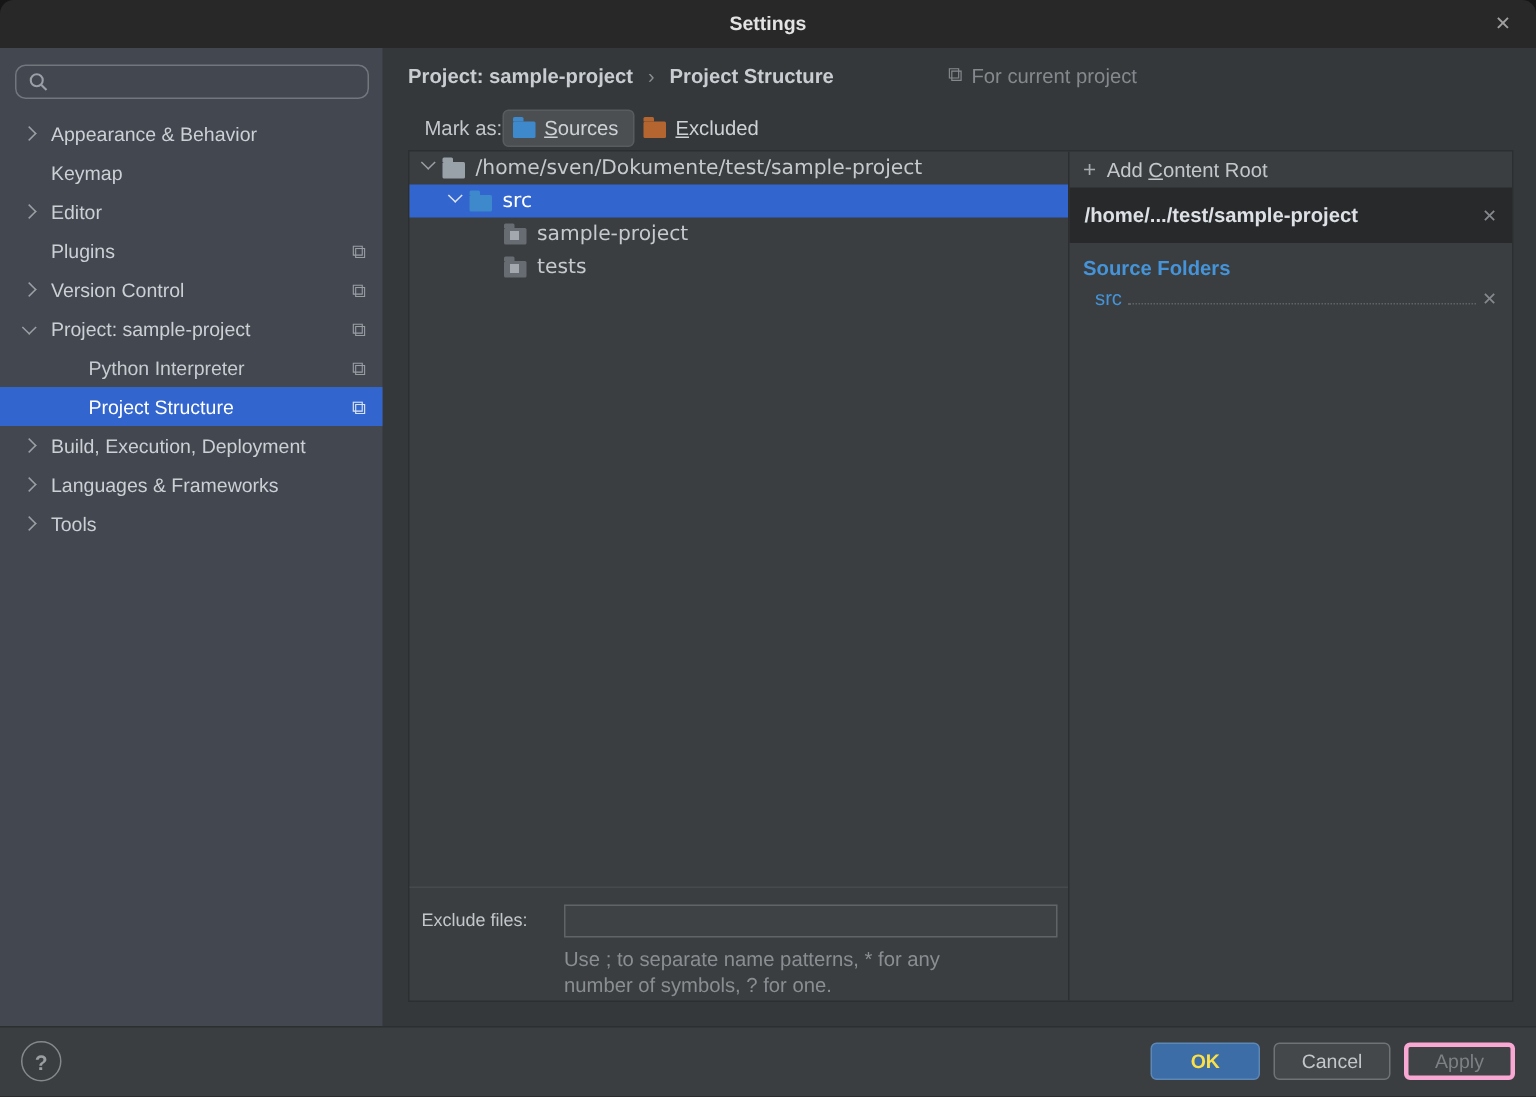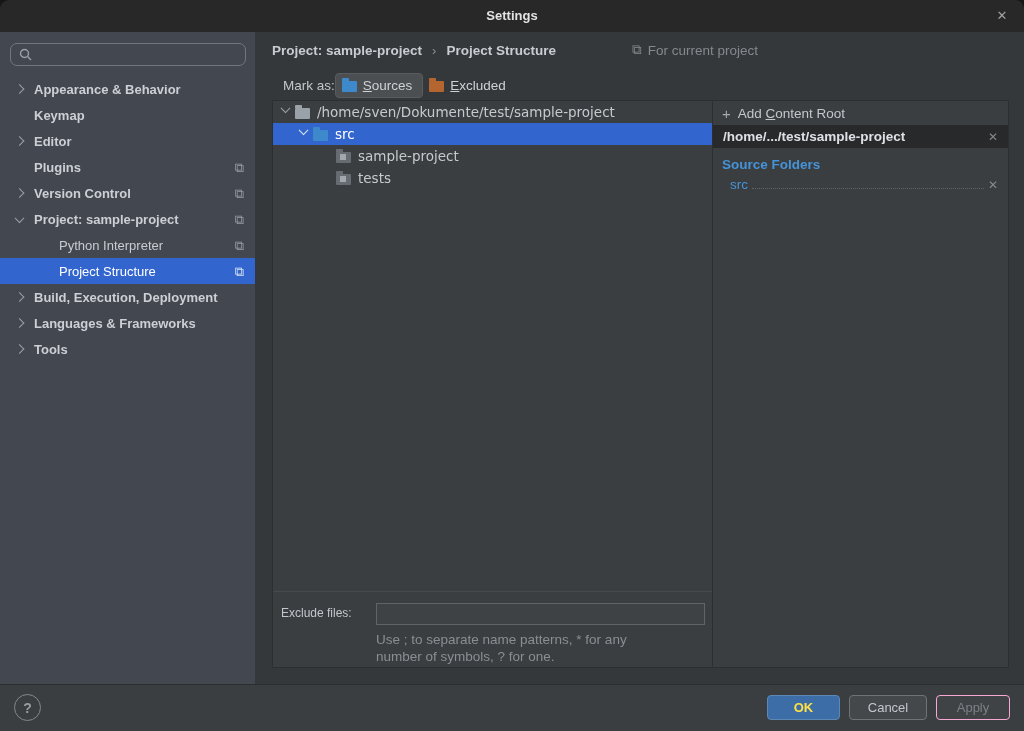--- a/index.html
+++ b/index.html
@@ -25,21 +25,21 @@
   .app{position:absolute;left:0;top:32px;right:0;bottom:0;background:var(--outer_bg)}
   
   .sidebar{position:absolute;left:0;top:0;width:255px;bottom:47px;background:var(--sidebar_bg)}
   .search-box{position:absolute;left:10px;top:11px;width:236px;height:23px;
     border:1px solid #72767d;border-radius:7px;display:flex;align-items:center;padding:0 6px}
   .search-box svg{flex:0 0 auto;margin:0 4px 0 2px}
   .search-box input{flex:1;background:transparent;border:none;outline:none;color:#d0d3d7;font-size:13px;min-width:0}
   .nav{position:absolute;top:44px;left:0;right:0}
   .side-item{position:relative;height:26px;display:flex;align-items:center;
     padding-left:34px;color:#c8ccd1;cursor:pointer}
-  .side-item.bold .lbl{font-weight:700;color:#ccd0d5}
+  .side-item.bold .lbl{font-weight:400;color:#ccd0d5}
   .side-item.child{padding-left:59px}
   .side-item.selected{background:var(--selection_blue)}
   .side-item.selected .lbl{color:#fff;font-weight:400}
   .chev{position:absolute;left:16px;top:50%;width:7px;height:7px;
     border-right:1.5px solid #9ba0a5;border-bottom:1.5px solid #9ba0a5}
   .chev.right{transform:translateY(-50%) rotate(-45deg)}
   .chev.down{transform:translateY(-60%) rotate(45deg)}
   .picon{position:absolute;right:11px;color:#989da2;font-size:13px;line-height:1}
   .side-item.selected .picon{color:#d8e2f2}
   
@@ -73,38 +73,38 @@
   .exclude{position:absolute;left:0;right:0;top:490px;border-top:1px solid #474a4d;padding-top:11px}
   .exclude-label{position:absolute;left:8px;top:14px;color:#c3c7cb;font-size:12px}
   .exclude-input{position:absolute;left:103px;top:11px;width:329px;height:22px;
     background:#3f4244;border:1px solid #616467;color:#d0d3d7;padding:0 6px;font-size:13px;outline:none}
   .hint{position:absolute;left:103px;color:#8a8e92;font-size:13.5px;white-space:nowrap}
   .hint.l1{top:40px}.hint.l2{top:57px}
   
   .roots-panel{position:relative;flex:1}
   .add-row{height:24px;display:flex;align-items:center;padding-left:9px;gap:7px;color:#c3c7cb;font-size:13.5px;cursor:pointer}
   .plus{color:#a6abb0;font-size:15px;line-height:1}
-  .root-row{height:23px;background:var(--root_row_bg);display:flex;align-items:center;
+  .root-row{height:37px;background:var(--root_row_bg);display:flex;align-items:center;
     padding:0 10px;font-weight:700;font-size:13.5px;color:var(--text_bright);cursor:pointer;white-space:nowrap}
   .xicon{margin-left:auto;color:#85898d;font-size:12px;cursor:pointer}
   .sf-header{margin:9px 0 0 9px;font-weight:700;font-size:13.5px;color:var(--link_blue)}
   .sf-row{display:flex;align-items:baseline;margin:4px 10px 0 17px;font-size:13.5px;color:var(--link_blue);cursor:pointer}
   .leader{flex:1;border-bottom:1px dotted #5f6367;margin:0 4px;height:13px}
   
   .footer{position:absolute;left:0;right:0;bottom:0;height:47px;background:var(--footer_bg);
     border-top:1px solid var(--border_col)}
   .help-btn{position:absolute;left:14px;top:9px;width:27px;height:27px;border:1px solid #84898d;
     border-radius:50%;color:#9a9ea2;font-size:14px;font-weight:700;display:flex;align-items:center;
     justify-content:center;cursor:pointer}
   .btns{position:absolute;right:14px;top:10px;display:flex;gap:9px}
   .btn{height:25px;border-radius:4px;font-size:13px;padding:0 14px;cursor:pointer;
     font-family:"Liberation Sans","DejaVu Sans",sans-serif}
   .btn.ok{min-width:73px;background:var(--ok_blue);border:1px solid var(--ok_border);color:#fde047;font-weight:700}
   .btn.cancel{min-width:78px;background:#45484b;border:1px solid #707376;color:#c3c7cb}
-  .btn.apply{min-width:74px;background:#404345;border:1px solid #f9a8d4;color:#7d8084}
+  .btn.apply{min-width:74px;background:#404345;border:3px solid #f9a8d4;color:#7d8084}
 </style>
 </head>
 <body>
 
 <div class="window">
 
   <div class="titlebar">
     <span class="title">Settings</span>
     <span class="close-btn">✕</span>
   </div>

